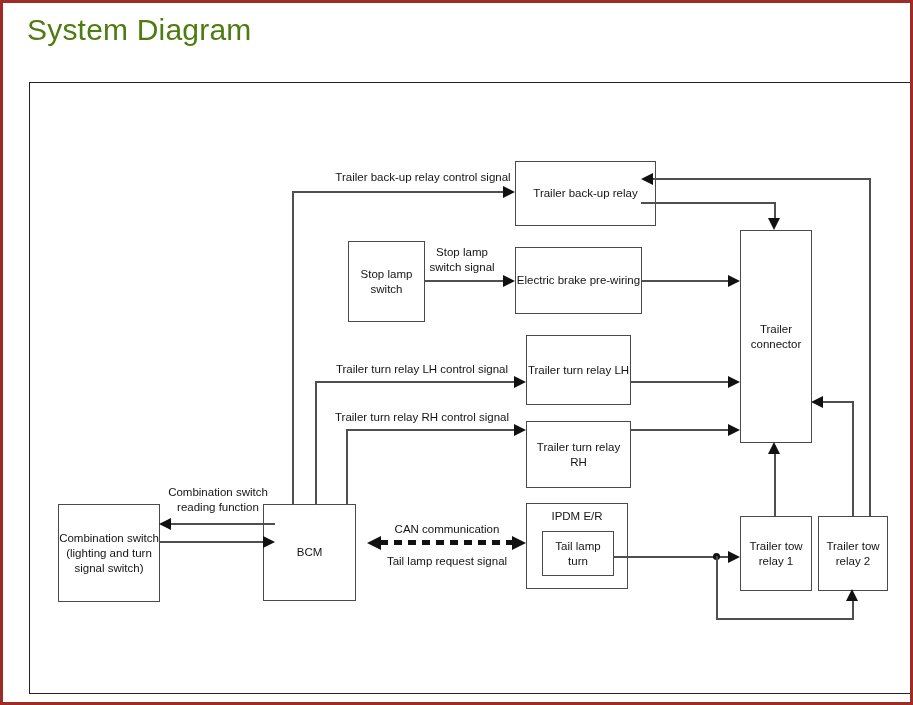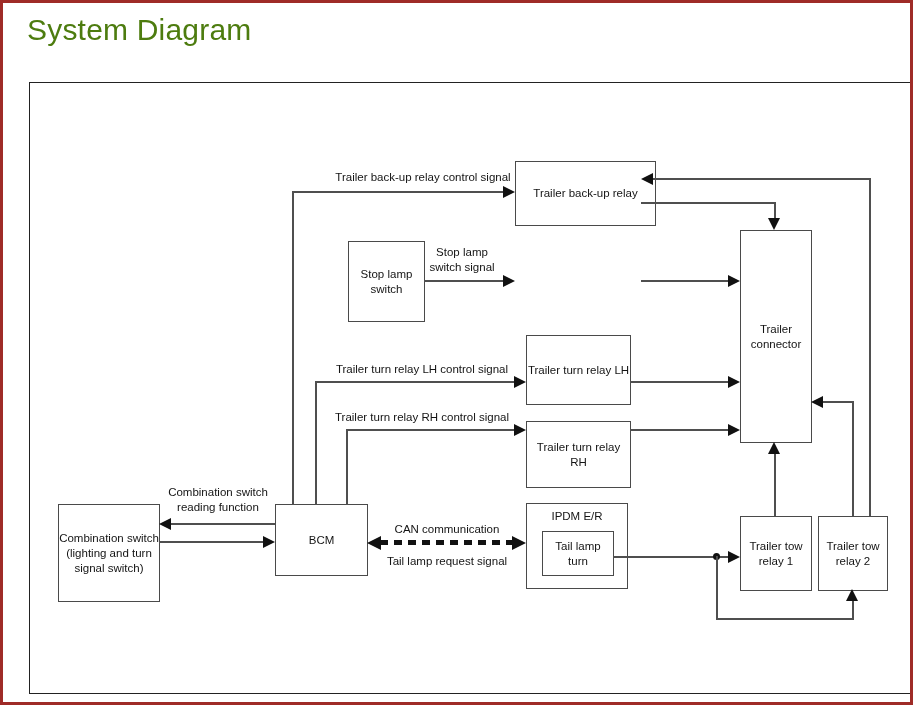--- a/index.html
+++ b/index.html
@@ -40,41 +40,44 @@
 
   <div class="box" style="left:512px;top:158px;width:141px;height:65px">
     <span>Trailer back-up relay</span>
   </div>
 
   <div class="box" style="left:345px;top:238px;width:77px;height:81px">
     <span>Stop lamp</span>
     <span>switch</span>
   </div>
 
+  <div class="box" style="left:512px;top:244px;width:127px;height:67px">
+    <span>Electric brake pre-wiring</span>
+  </div>
 
   <div class="box" style="left:523px;top:332px;width:105px;height:70px">
     <span>Trailer turn relay LH</span>
   </div>
 
   <div class="box" style="left:523px;top:418px;width:105px;height:67px">
     <span>Trailer turn relay RH</span>
   </div>
 
   <div class="box" style="left:737px;top:227px;width:72px;height:213px">
     <span>Trailer</span>
     <span>connector</span>
   </div>
 
   <div class="box" style="left:55px;top:501px;width:102px;height:98px">
     <span>Combination switch</span>
     <span>(lighting and turn</span>
     <span>signal switch)</span>
   </div>
 
-  <div class="box" style="left:272px;top:501px;width:93px;height:72px">
+  <div class="box" style="left:260px;top:501px;width:93px;height:97px">
     <span>BCM</span>
   </div>
 
   <div class="box" style="left:523px;top:500px;width:102px;height:86px;justify-content:flex-start;padding-top:5px">
     <span>IPDM E/R</span>
   </div>
   <div class="box" style="left:539px;top:528px;width:72px;height:45px">
     <span>Tail lamp</span>
     <span>turn</span>
   </div>

